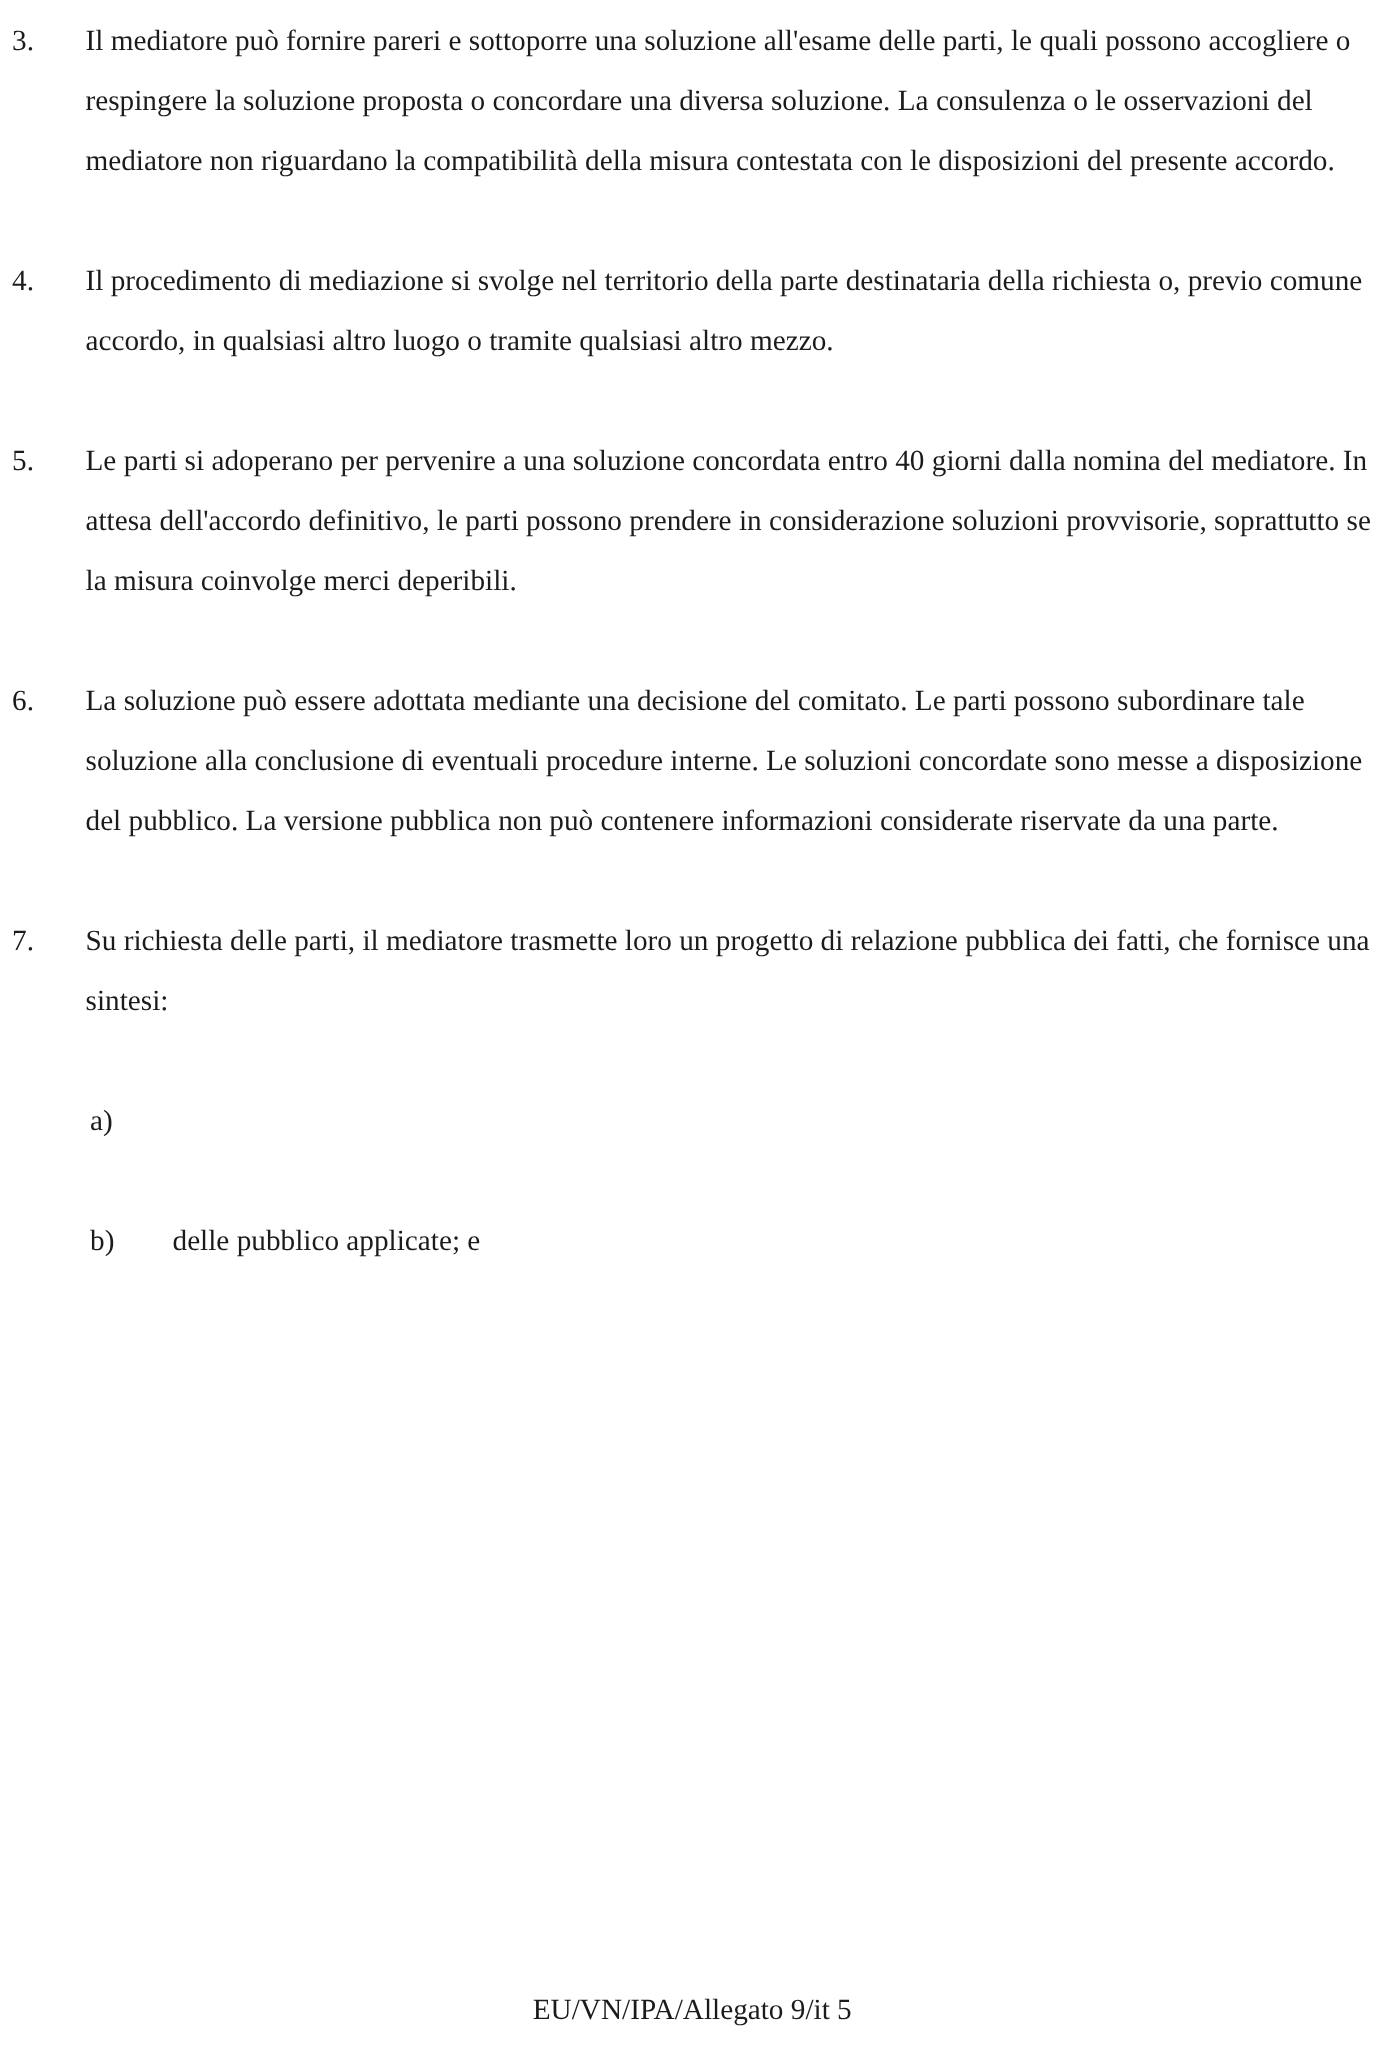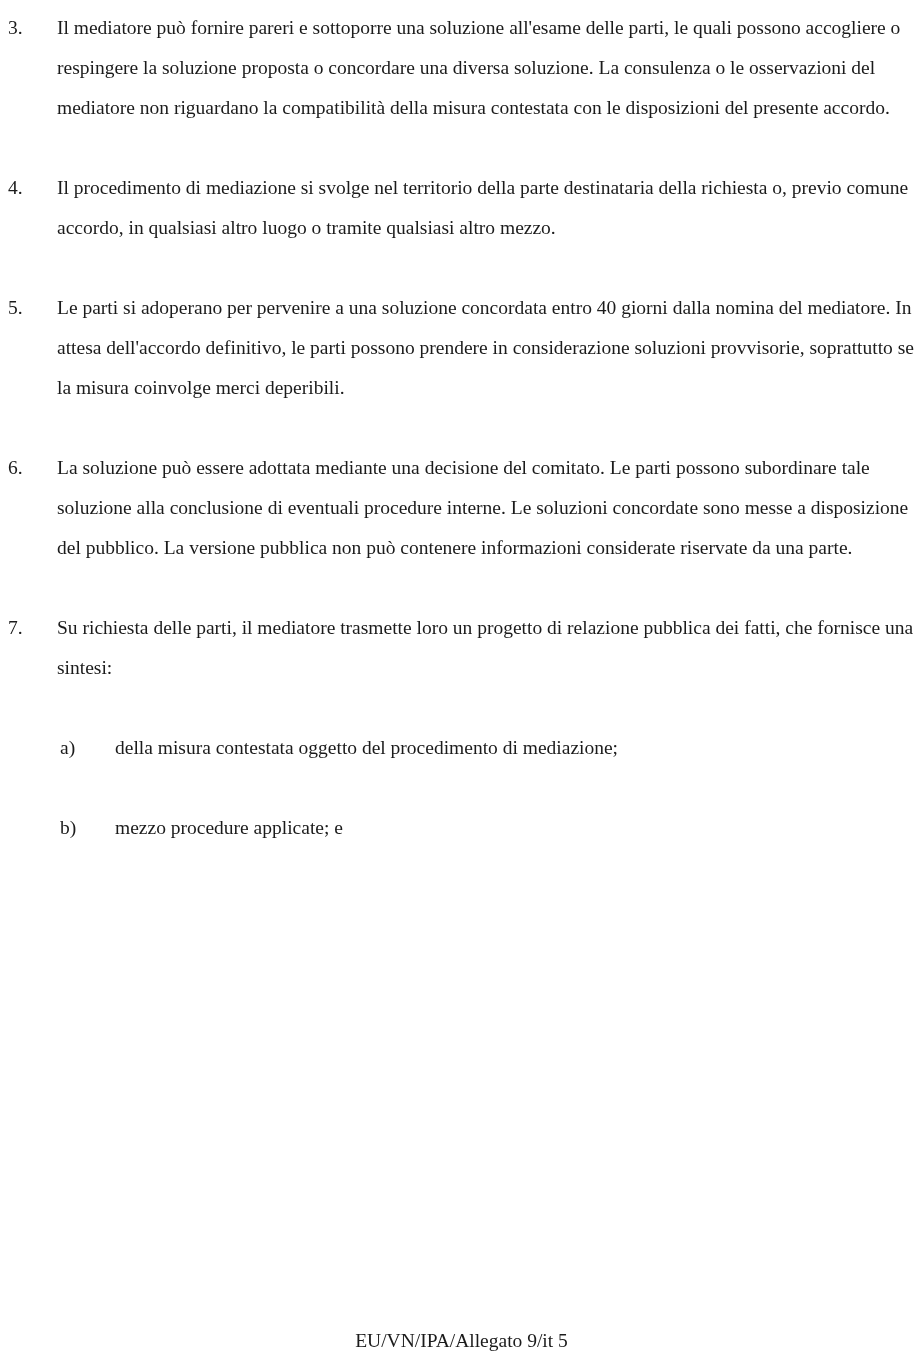--- a/index.html
+++ b/index.html
@@ -87,23 +87,22 @@
     <span class="para-text">La soluzione può essere adottata mediante una decisione del comitato. Le parti possono subordinare tale soluzione alla conclusione di eventuali procedure interne. Le soluzioni concordate sono messe a disposizione del pubblico. La versione pubblica non può contenere informazioni considerate riservate da una parte.</span>
   </div>
 
   <div class="para">
     <span class="para-num">7.</span>
     <span class="para-text">Su richiesta delle parti, il mediatore trasmette loro un progetto di relazione pubblica dei fatti, che fornisce una sintesi:</span>
   </div>
 
   <div class="subitem">
     <span class="subitem-letter">a)</span>
-    <span class="subitem-text">della misura contestata oggetto del procedimento di mediazione;</span>
   </div>
 
   <div class="subitem">
     <span class="subitem-letter">b)</span>
-    <span class="subitem-text">mezzo procedure applicate; e</span>
+    <span class="subitem-text">delle pubblico applicate; e</span>
   </div>
 
   <div class="footer">EU/VN/IPA/Allegato 9/it 5</div>
 
 </div>
 
 </body></html>

